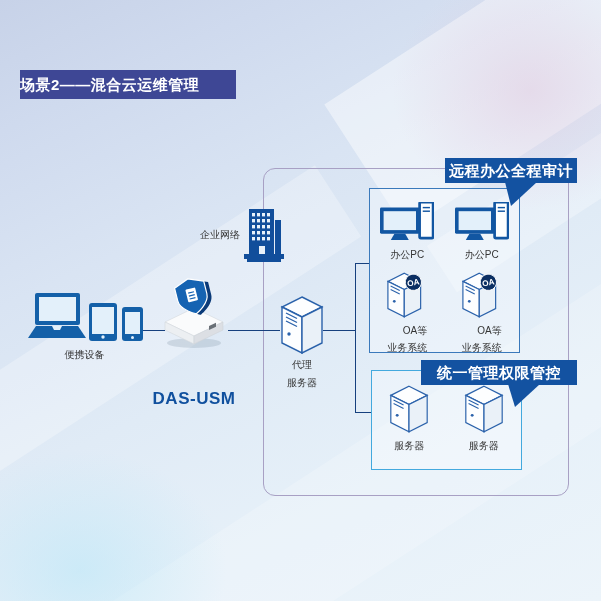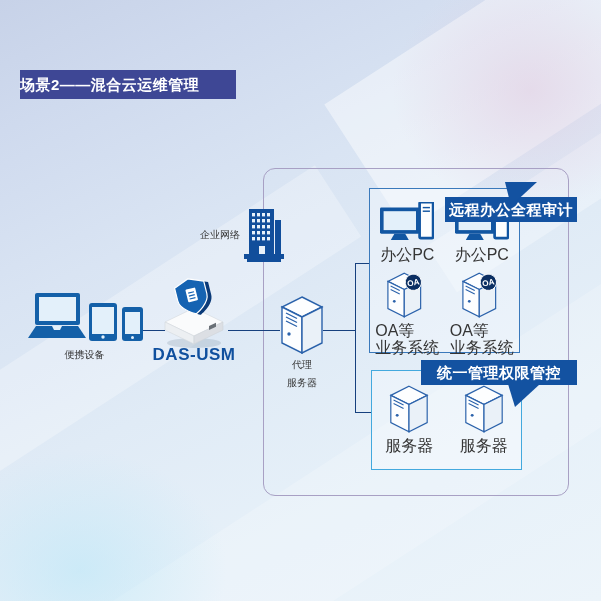--- a/index.html
+++ b/index.html
@@ -10,27 +10,27 @@
   .blob{position:absolute;pointer-events:none;}
   .title-banner{position:absolute;left:20px;top:70px;width:216px;height:29px;
       color:#fff;font-size:15px;font-weight:bold;line-height:29px;
       letter-spacing:0.5px;box-sizing:border-box;}
   .zone{position:absolute;left:263px;top:168px;width:304px;height:326px;
       border:1px solid #a8a0c4;border-radius:12px;}
   .line{position:absolute;background:#16407e;}
   .group-box{position:absolute;box-sizing:border-box;background:rgba(250,253,255,0.35);
       display:grid;grid-template-columns:1fr 1fr;justify-items:center;}
   .cell{display:flex;flex-direction:column;align-items:center;}
-  .lbl{color:#353535;font-size:16px;line-height:17px;text-align:left;white-space:nowrap;}
+  .lbl{color:#353535;font-size:10px;line-height:17px;text-align:right;white-space:nowrap;}
   .callout{position:absolute;height:25px;color:#fff;font-size:15px;font-weight:bold;
       line-height:25px;text-align:center;letter-spacing:0.5px;z-index:6;}
   .tail{position:absolute;z-index:6;}
   .node-label{position:absolute;color:#353535;font-size:10px;text-align:center;}
   .dasusm-label{position:absolute;color:#10509e;font-size:17px;font-weight:bold;
-      text-align:center;letter-spacing:0.5px;}
+      text-align:center;letter-spacing:0.5px;margin-top:44px;}
   svg{display:block;}
   .abs{position:absolute;}
 </style>
 </head>
 <body>
 
 <div class="stage">
 
   <div class="stripe" style="left:320px;top:-60px;width:560px;height:150px;background:rgba(255,255,255,0.45);transform:rotate(-33deg);"></div>
   <div class="stripe" style="left:400px;top:100px;width:520px;height:55px;background:rgba(255,255,255,0.30);transform:rotate(-33deg);"></div>
@@ -217,21 +217,21 @@
         <polygon points="2,11 22,21 22,51 2,41" fill="#fdfeff" stroke="#2b62ab" stroke-width="1.3"></polygon>
         <polygon points="42,11 22,21 22,51 42,41" fill="#eaf1f8" stroke="#2b62ab" stroke-width="1.3"></polygon>
         <line x1="5" y1="16" x2="16" y2="21.5" stroke="#2b62ab" stroke-width="1.2"></line>
         <line x1="5" y1="20" x2="16" y2="25.5" stroke="#2b62ab" stroke-width="1.2"></line>
         <circle cx="9" cy="33" r="1.6" fill="#2b62ab"></circle>
       </svg>
       <div class="lbl" style="margin-top:4px;"><span>服务器</span></div>
     </div>
   </div>
 
-  <div class="callout" style="left:445px;top:158px;width:132px;background:#1352a1;margin-top:39px;">
+  <div class="callout" style="left:445px;top:158px;width:132px;background:#1352a1;">
     <span>远程办公全程审计</span>
   </div>
   <svg class="tail" style="left:503px;top:182px;" width="36" height="25" viewBox="0 0 36 25">
     <polygon points="2,0 34,0 8,24" fill="#1352a1"></polygon>
   </svg>
 
   <div class="callout" style="left:421px;top:360px;width:156px;background:#1352a1;">
     <span>统一管理权限管控</span>
   </div>
   <svg class="tail" style="left:506px;top:384px;" width="36" height="24" viewBox="0 0 36 24">

